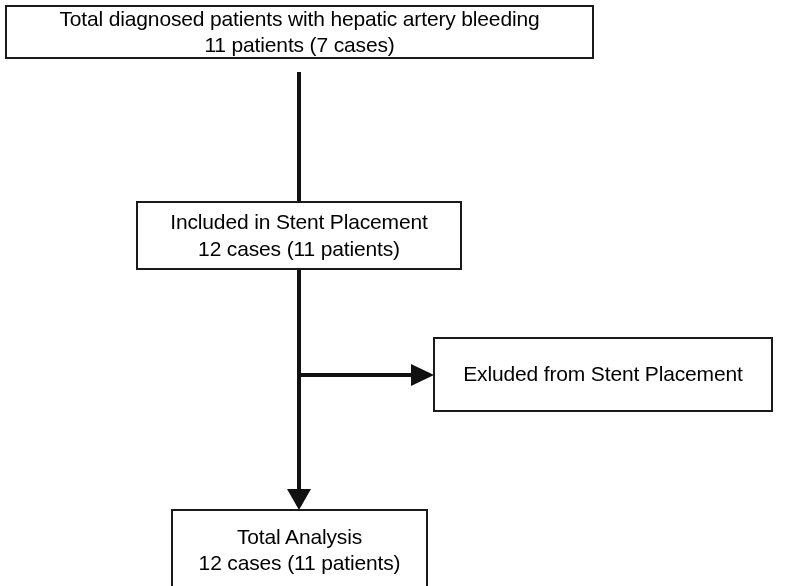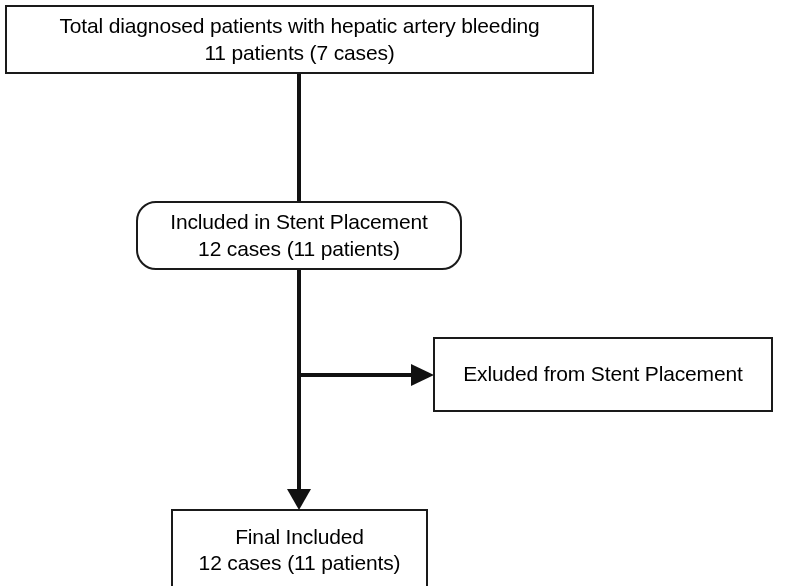--- a/index.html
+++ b/index.html
@@ -34,22 +34,22 @@
     line-height: 1.26;
     letter-spacing: -0.15px;
     z-index: 3;
   }
   .node .line1,
   .node .line2 {
     display: block;
     white-space: nowrap;
   }
 
-  #node-total    { left: 5px;   top: 5px;   width: 589px; height: 69px; }
-  #node-included { left: 136px; top: 201px; width: 326px; height: 69px; border-radius: 20px; }
+  #node-total    { left: 5px;   top: 5px;   width: 589px; height: 54px; }
+  #node-included { left: 136px; top: 201px; width: 326px; height: 69px; }
   #node-excluded { left: 433px; top: 337px; width: 340px; height: 75px; }
   #node-final    { left: 171px; top: 509px; width: 257px; height: 82px; }
 
   
   .conn {
     position: absolute;
     background: #111111;
     z-index: 1;
   }
   
@@ -106,17 +106,17 @@
   <div class="node" id="node-included">
     <span class="line1">Included in Stent Placement</span>
     <span class="line2">12 cases (11 patients)</span>
   </div>
 
   <div class="node" id="node-excluded">
     <span class="line1">Exluded from Stent Placement</span>
   </div>
 
   <div class="node" id="node-final">
-    <span class="line1">Final Included</span>
+    <span class="line1">Total Analysis</span>
     <span class="line2">12 cases (11 patients)</span>
   </div>
 
 </div>
 
 </body></html>

